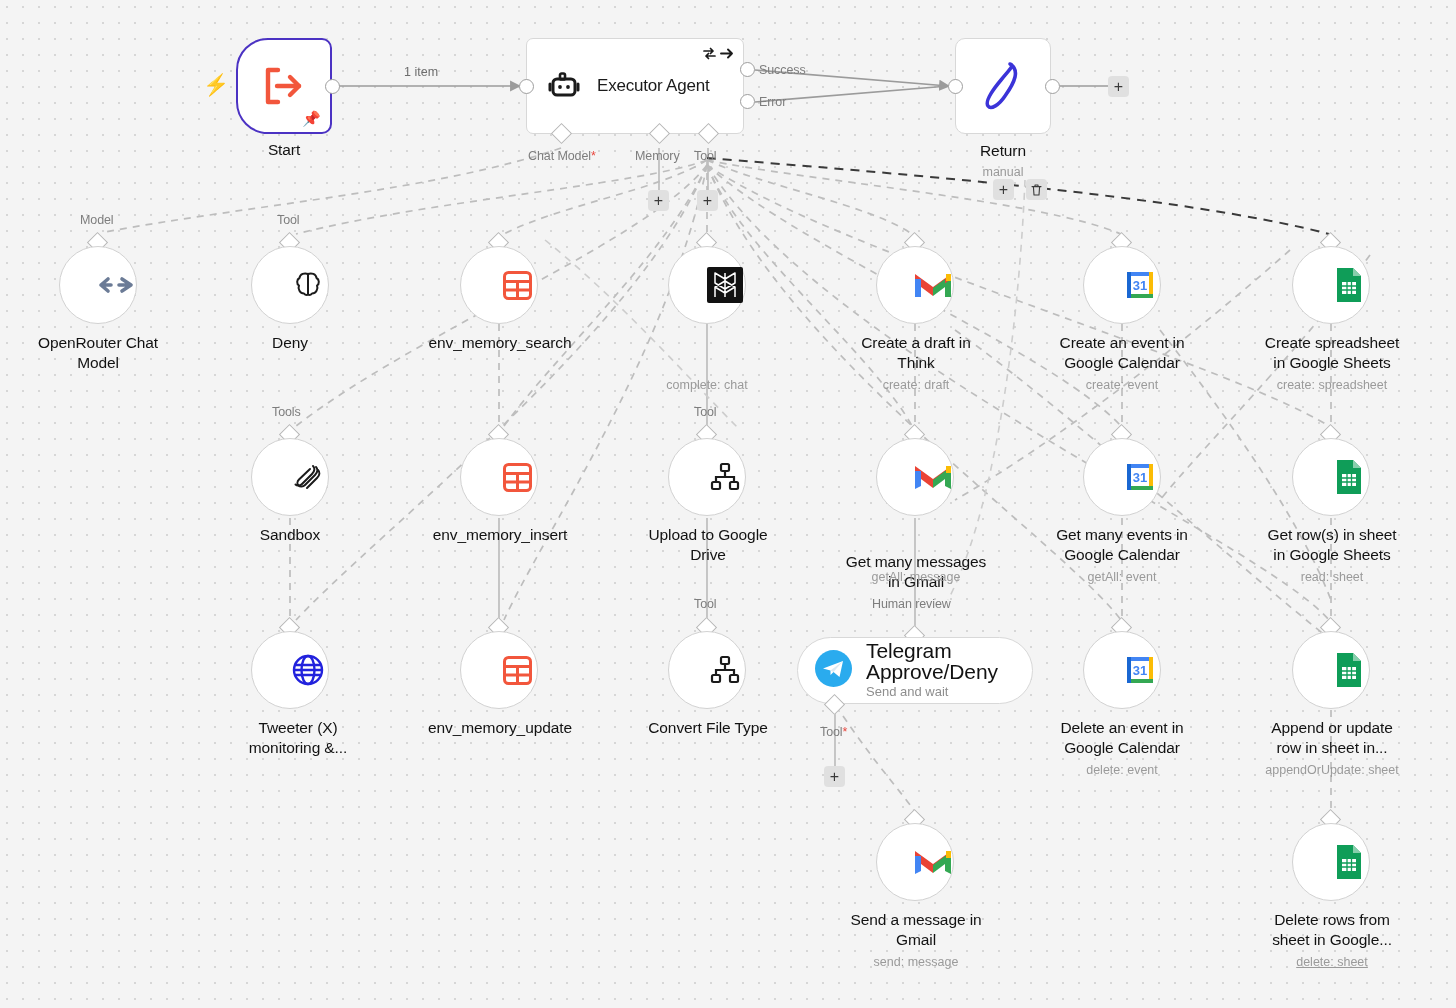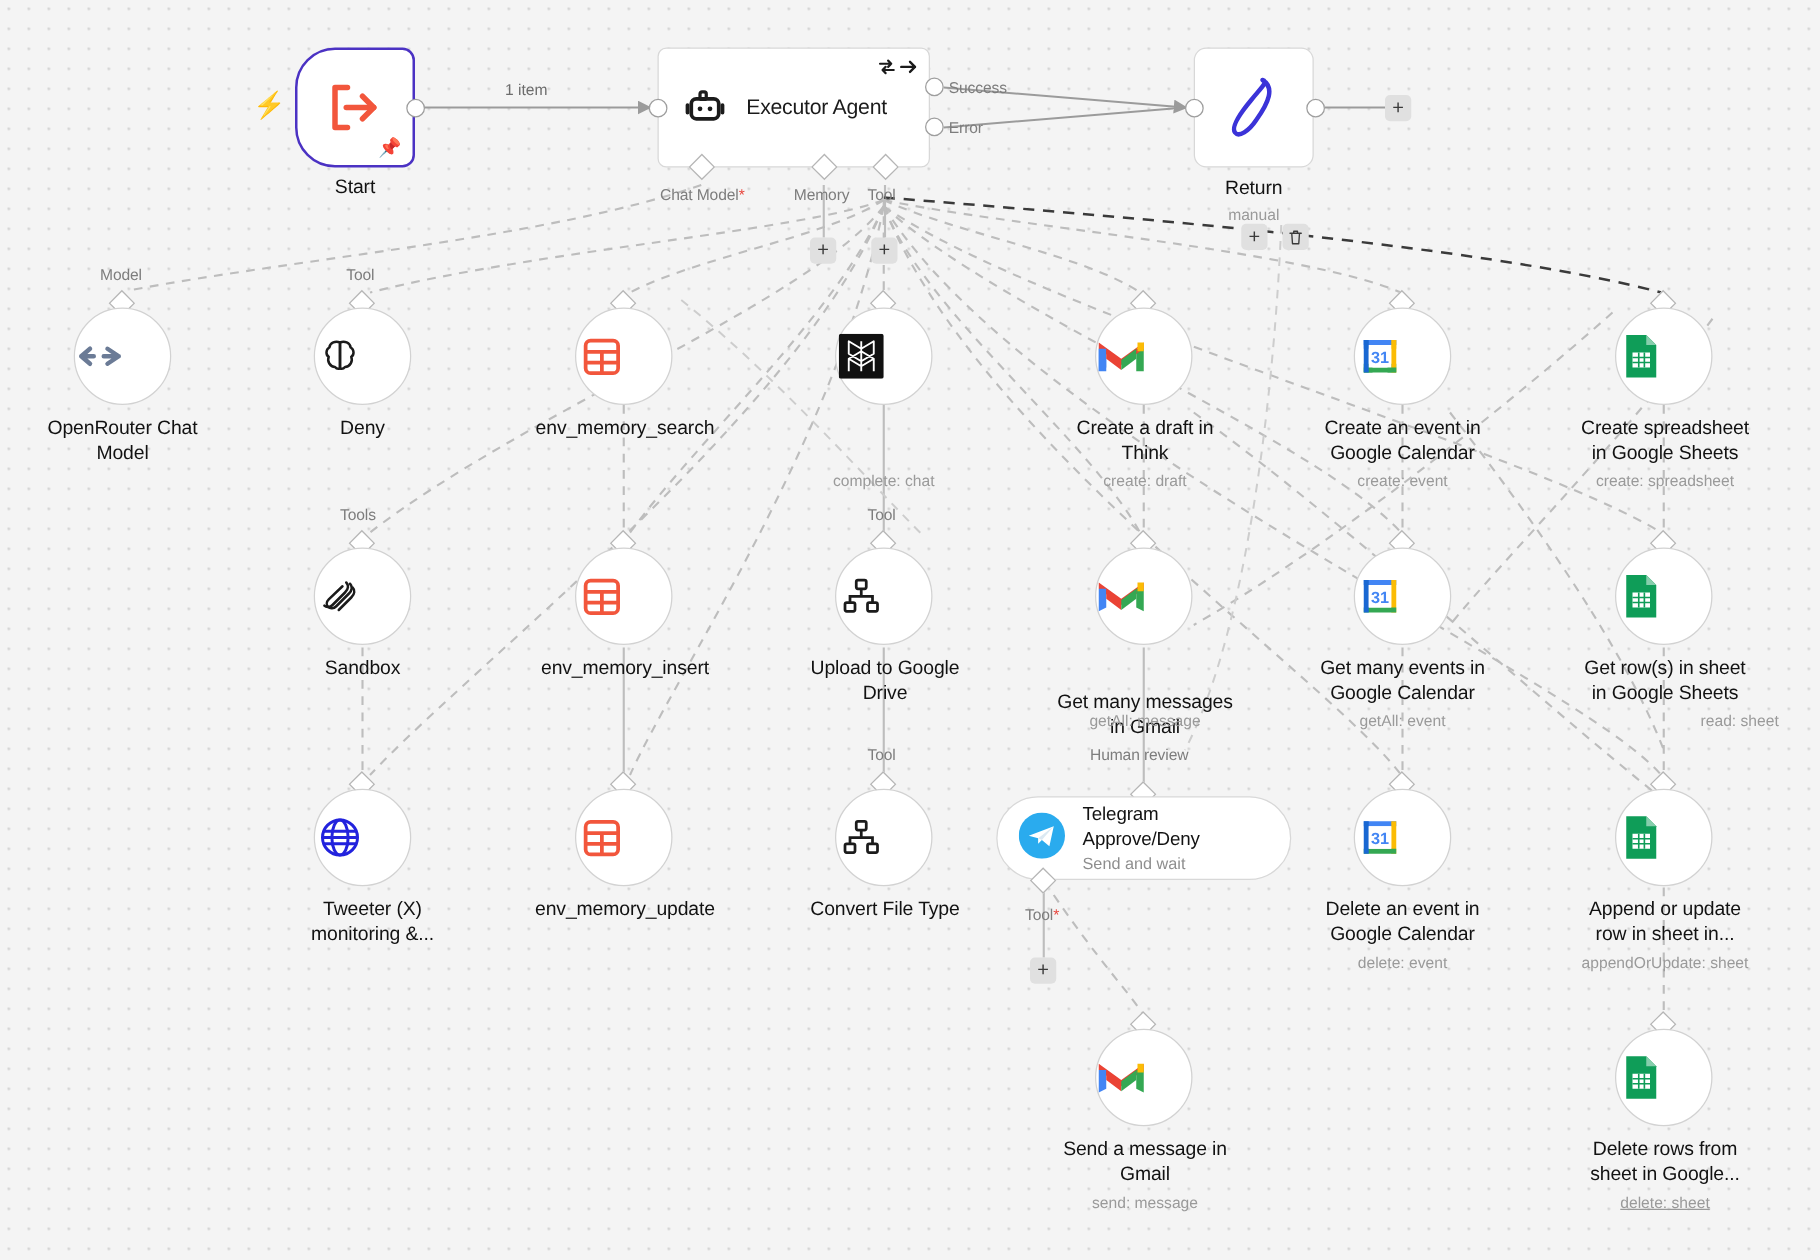--- a/index.html
+++ b/index.html
@@ -55,21 +55,21 @@
     transform: rotate(45deg);
   }
 
   
   .circ {
     position: absolute;
     width: 78px; height: 78px;
     border-radius: 50%;
     background: #fff;
     border: 1.3px solid #d2d2d2;
-    display: flex; align-items: center; justify-content: flex-start;
+    display: flex; align-items: center; justify-content: flex-end;
   }
   .circ .glyph { width: 40px; height: 40px; display:flex; align-items:center; justify-content:center; }
 
   
   #start-node {
     position: absolute;
     left: 236px; top: 38px;
     width: 96px; height: 96px;
     background: #fff;
     border: 2px solid #4b32c3;
@@ -110,21 +110,21 @@
     position: absolute;
     left: 797px; top: 637px;
     width: 236px; height: 67px;
     background: #fff;
     border: 1.3px solid #d8d8d8;
     border-radius: 34px;
     display: flex; align-items: center;
     padding-left: 17px;
   }
   #telegram-node .tg-texts { margin-left: 14px; }
-  #telegram-node .tg-title { font-size: 15px; color:#121212; line-height: 20px; letter-spacing:-0.1px; white-space: pre-line;}
+  #telegram-node .tg-title { font-size: 21px; color:#121212; line-height: 20px; letter-spacing:-0.1px; white-space: pre-line;}
   #telegram-node .tg-sub { font-size: 13px; color:#8e8e8e; line-height:17px; }
 
   
   .endp {
     position: absolute; width: 15px; height: 15px;
     border-radius: 50%; background: #fff; border: 1.4px solid #9e9e9e;
   }
   
   .plusbtn {
     position: absolute;
@@ -468,21 +468,21 @@
       <svg width="30" height="36" viewBox="0 0 30 36">
         <path d="M3,1 L19,1 L27,9 L27,35 L3,35 Z" fill="#0f9d58"></path>
         <path d="M19,1 L27,9 L19,9 Z" fill="#87ceac"></path>
         <rect x="8" y="15" width="14" height="12" fill="#fff"></rect>
         <path d="M8,19 L22,19 M8,23 L22,23 M13,15 L13,27 M17.5,15 L17.5,27" stroke="#0f9d58" stroke-width="1.3"></path>
       </svg>
     </span>
   </div>
   <div class="nlabel" style="left:1241px; top:525px; width:182px;">Get row(s) in sheet
 in Google Sheets</div>
-  <div class="nsub" style="left:1241px; top:570px; width:182px;text-align:right;">read: sheet</div>
+  <div class="nsub" style="left:1241px; top:570px; width:182px;">read: sheet</div>
 
   <div class="diamond" style="left:282px; top:620px;"></div>
   <div class="circ" style="left:251px; top:631px;">
     <span class="glyph">
       <svg width="34" height="34" viewBox="0 0 34 34">
         <circle cx="17" cy="17" r="14" stroke="#2222dd" stroke-width="2.4" fill="none"></circle>
         <ellipse cx="17" cy="17" rx="6.5" ry="14" stroke="#2222dd" stroke-width="2.4" fill="none"></ellipse>
         <path d="M3.6,12 L30.4,12 M3.6,22 L30.4,22 M3,17 L31,17" stroke="#2222dd" stroke-width="2.4" fill="none"></path>
       </svg>
     </span>

